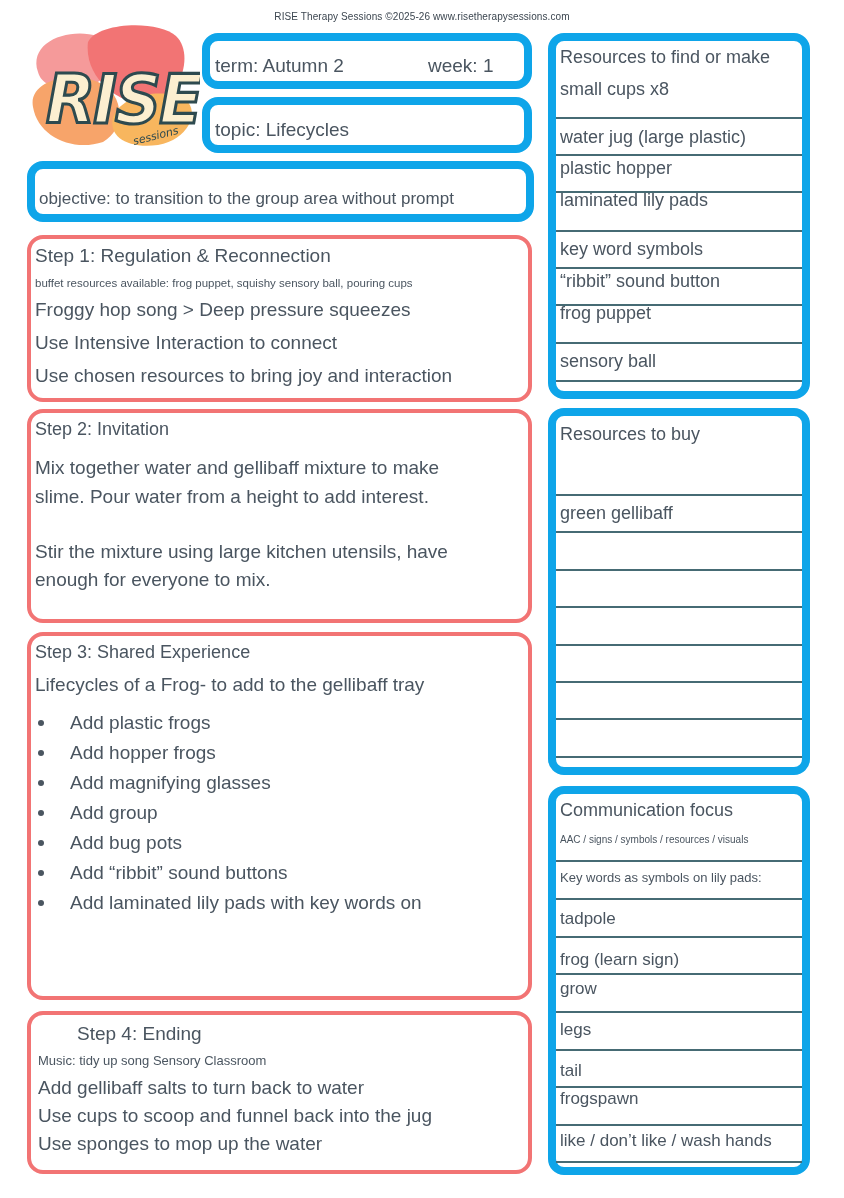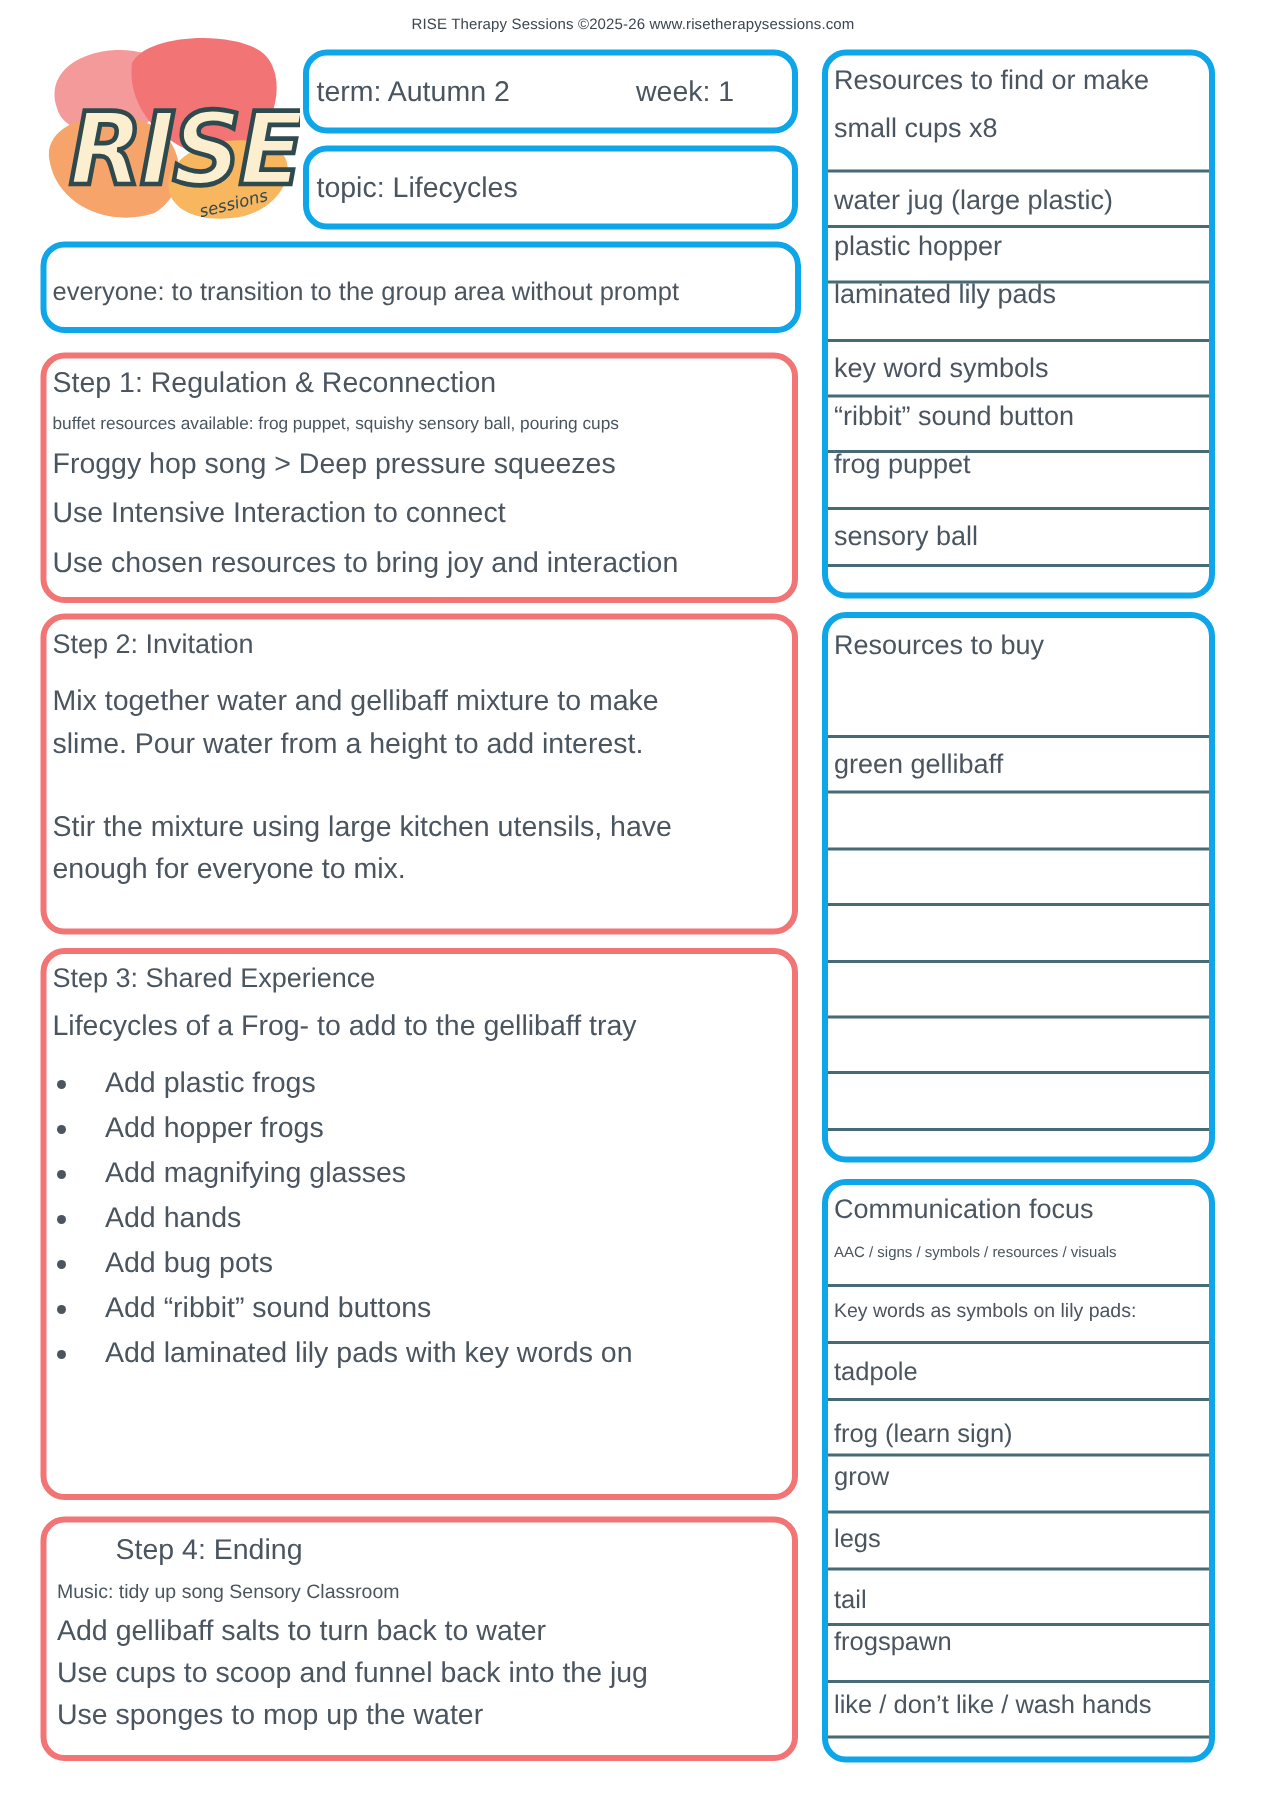--- a/index.html
+++ b/index.html
@@ -1,20 +1,20 @@
 <!DOCTYPE html>
 <html><head>
 <meta charset="utf-8">
 <style>
   html, body { margin:0; padding:0; background:#ffffff; }
   body { width:844px; height:1198px; position:relative; overflow:hidden;
          font-family:"Liberation Sans", "DejaVu Sans", sans-serif; color:#4a5560; }
   .abs { position:absolute; }
   .header-line { left:0; width:844px; top:11px; text-align:center; font-size:10px; color:#3c4650; letter-spacing:0.1px; }
-  .teal-box { position:absolute; border:4px solid #0ea5e9; border-radius:16px; box-sizing:border-box; background:#fff; }
+  .teal-box { position:absolute; border:8px solid #0ea5e9; border-radius:16px; box-sizing:border-box; background:#fff; }
   .coral-box { position:absolute; border:4px solid #f27474; border-radius:16px; box-sizing:border-box; background:#fff; }
   .tx { position:absolute; white-space:nowrap; color:#4a5560; }
   .f19 { font-size:19px; }
   .f18 { font-size:18px; }
   .f17 { font-size:17px; }
   .f12 { font-size:11.5px; }
   .f13 { font-size:13px; }
   .rule { position:absolute; left:0; right:0; height:2px; background:#466b74; }
   .logo { position:absolute; left:28px; top:22px; width:172px; height:128px;font-style:italic; }
   .bullets { position:absolute; left:38px; top:708px; margin:0; padding:0; list-style:none; }
@@ -42,21 +42,21 @@
 <div class="teal-box" style="left:202px; top:33px; width:330px; height:56px;">
   <span class="tx f19" style="left:5px; top:14px;">term: Autumn 2</span>
   <span class="tx f19" style="left:218px; top:14px;">week: 1</span>
 </div>
 
 <div class="teal-box" style="left:202px; top:97px; width:330px; height:56px;">
   <span class="tx f19" style="left:5px; top:14px;">topic: Lifecycles</span>
 </div>
 
 <div class="teal-box" style="left:27px; top:161px; width:507px; height:61px;">
-  <span class="tx f17" style="left:4px; top:20px;">everyone: to transition to the group area without prompt</span>
+  <span class="tx f17" style="left:4px; top:20px;">objective: to transition to the group area without prompt</span>
 </div>
 
 <div class="coral-box" style="left:27px; top:235px; width:505px; height:167px;">
   <span class="tx f19" style="left:4px; top:6px;">Step 1: Regulation &amp; Reconnection</span>
   <span class="tx f12" style="left:4px; top:38px;">buffet resources available: frog puppet, squishy sensory ball, pouring cups</span>
   <span class="tx f19" style="left:4px; top:60px;">Froggy hop song &gt; Deep pressure squeezes</span>
   <span class="tx f19" style="left:4px; top:93px;">Use Intensive Interaction to connect</span>
   <span class="tx f19" style="left:4px; top:126px;">Use chosen resources to bring joy and interaction</span>
 </div>
 
@@ -69,21 +69,21 @@
 </div>
 
 <div class="coral-box" style="left:27px; top:632px; width:505px; height:368px;">
   <span class="tx f18" style="left:4px; top:6px;">Step 3: Shared Experience</span>
   <span class="tx f19" style="left:4px; top:38px;">Lifecycles of a Frog- to add to the gellibaff tray</span>
 </div>
 <ul class="bullets">
   <li><span class="dot"></span><span>Add plastic frogs</span></li>
   <li><span class="dot"></span><span>Add hopper frogs</span></li>
   <li><span class="dot"></span><span>Add magnifying glasses</span></li>
-  <li><span class="dot"></span><span>Add hands</span></li>
+  <li><span class="dot"></span><span>Add group</span></li>
   <li><span class="dot"></span><span>Add bug pots</span></li>
   <li><span class="dot"></span><span>Add “ribbit” sound buttons</span></li>
   <li><span class="dot"></span><span>Add laminated lily pads with key words on</span></li>
 </ul>
 
 <div class="coral-box" style="left:27px; top:1011px; width:505px; height:163px;">
   <span class="tx f19" style="left:7px; top:8px;margin-left:39px;">Step 4: Ending</span>
   <span class="tx f13" style="left:7px; top:38px;text-align:right;">Music: tidy up song Sensory Classroom</span>
   <span class="tx f19" style="left:7px; top:62px;">Add gellibaff salts to turn back to water</span>
   <span class="tx f19" style="left:7px; top:118px;">Use sponges to mop up the water</span>

